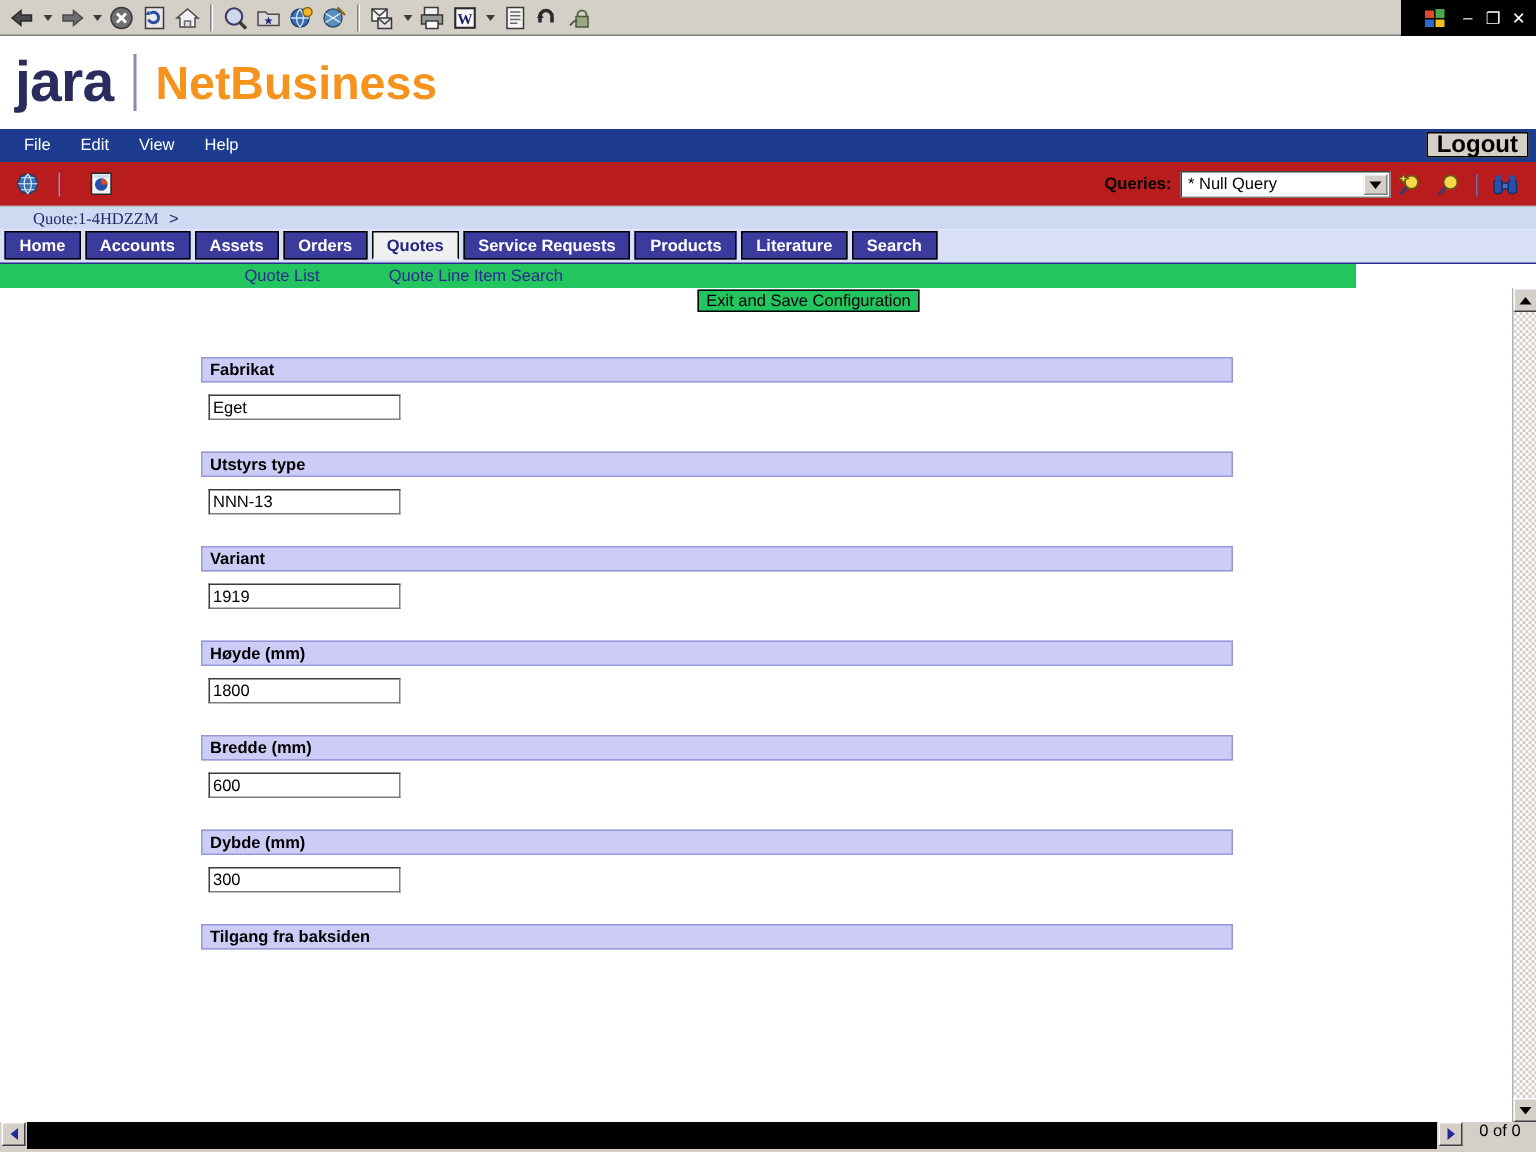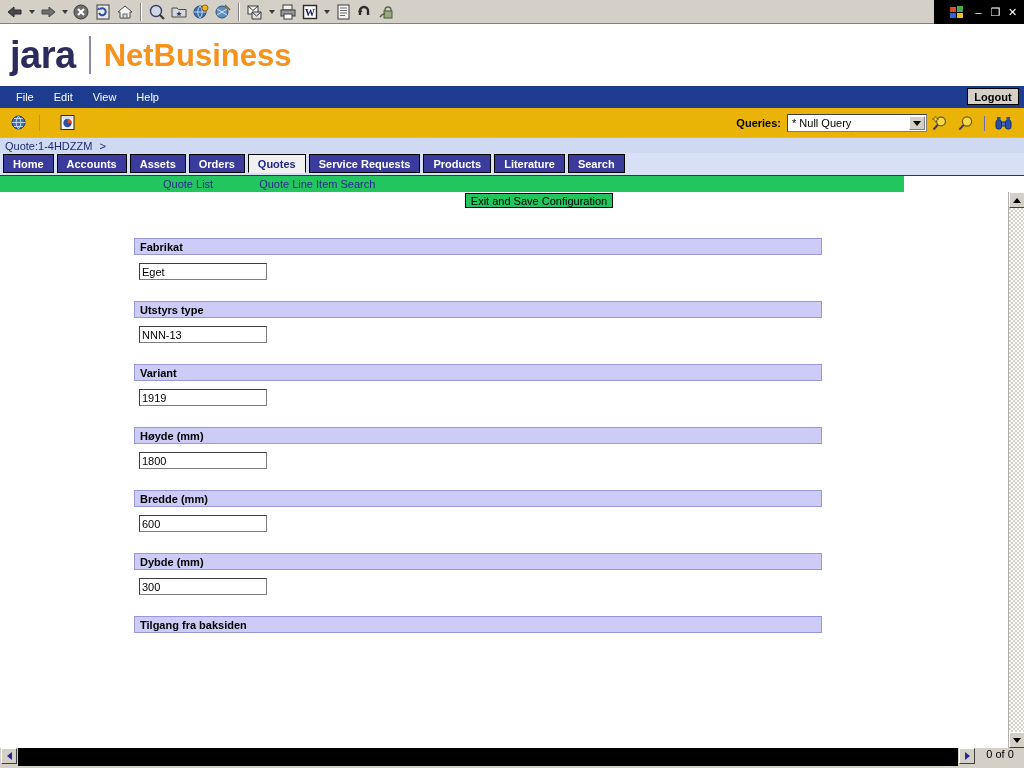--- a/index.html
+++ b/index.html
@@ -103,31 +103,31 @@
     padding: 0 10px; height: 22px;
     display: flex; align-items: center;
     font-family: "Liberation Sans", sans-serif;
   }
   .menu-item:first-child { margin-left: 6px; }
   .logout-btn {
     position: absolute; right: 5px; top: 2px;
     height: 17px; min-width: 52px;
     background: #d4d0c8;
     border: 1px solid #000000;
-    color: #000; font-size: 11px; font-weight: bold;
+    color: #000; font-size: 16px; font-weight: bold;
     display: flex; align-items: center; justify-content: center;
     padding: 0 6px;
     font-family: "Liberation Sans", sans-serif;
   }
 
   
   .querybar {
     position: absolute; left: 0; top: 108px;
     width: 1024px; height: 30px;
-    background: #eab308;
+    background: #b91c1c;
     border-bottom: 1px solid #b8b8b8;
     display: flex; align-items: center;
   }
   .qb-icon {
     width: 24px; height: 24px;
     display: flex; align-items: center; justify-content: center;
     margin-left: 6px;
   }
   .qb-sep {
     width: 1px; height: 16px;
@@ -182,21 +182,22 @@
   
   .crumbbar {
     position: absolute; left: 0; top: 138px;
     width: 1024px; height: 15px;
     background: #cfd9f2;
     display: flex; align-items: center;
     padding-left: 5px;
   }
   .crumb-text {
     font-size: 11px; color: #232a6b;
-    font-family: Liberation Sans, sans-serif;
+    font-family: Liberation Serif, serif;
+    margin-left: 17px;
   }
   .crumb-sep {
     font-size: 11px; color: #232a6b;
     margin-left: 7px;
   }
 
   
   .tabbar {
     position: absolute; left: 0; top: 153px;
     width: 1024px; height: 23px;

